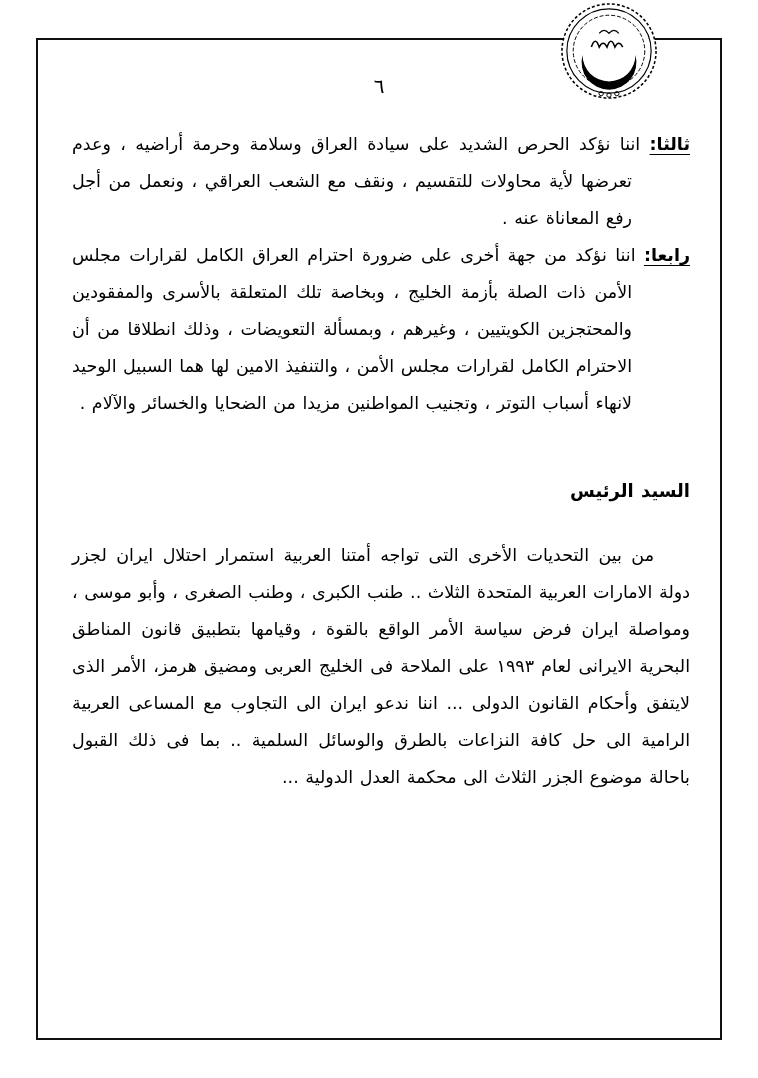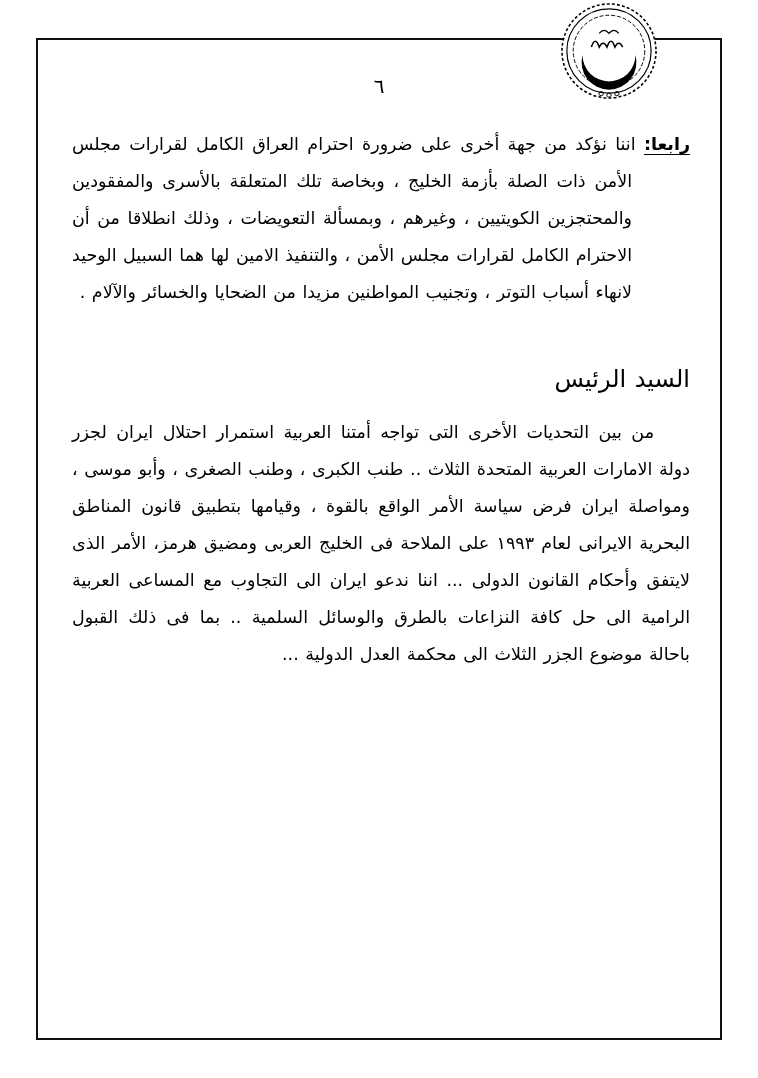--- a/index.html
+++ b/index.html
@@ -48,24 +48,24 @@
   .hang {
     padding-right:58px;
     text-indent:-58px;
   }
   .marker {
     font-weight:bold;
     text-decoration:underline;
     text-underline-offset:4px;
   }
   .heading {
-    font-weight:normal;
+    font-weight:bold;
     margin-top:50px;
-    margin-bottom:16px;
-    font-size:24px;
+    margin-bottom:28px;
+    font-size:18px;
   }
   .indent-first { text-indent:36px; }
 </style>
 </head>
 <body>
 
 <div class="page">
 
   <div class="frame"></div>
 
@@ -80,20 +80,21 @@
       <circle cx="50" cy="95" r="2.2" fill="none" stroke="#000" stroke-width="1"></circle>
       <circle cx="42" cy="93.5" r="2.2" fill="none" stroke="#000" stroke-width="1"></circle>
       <circle cx="58" cy="93.5" r="2.2" fill="none" stroke="#000" stroke-width="1"></circle>
     </svg>
   </div>
 
   <div class="page-number">٦</div>
 
   <div class="content">
 
+    <p class="para hang"><span class="marker">ثالثا:</span> <span>اننا نؤكد الحرص الشديد على سيادة العراق وسلامة وحرمة أراضيه ، وعدم تعرضها لأية محاولات للتقسيم ، ونقف مع الشعب العراقي ، ونعمل من أجل رفع المعاناة عنه .</span></p>
 
     <p class="para hang"><span class="marker">رابعا:</span> <span>اننا نؤكد من جهة أخرى على ضرورة احترام العراق الكامل لقرارات مجلس الأمن ذات الصلة بأزمة الخليج ، وبخاصة تلك المتعلقة بالأسرى والمفقودين والمحتجزين الكويتيين ، وغيرهم ، وبمسألة التعويضات ، وذلك انطلاقا من أن الاحترام الكامل لقرارات مجلس الأمن ، والتنفيذ الامين لها هما السبيل الوحيد لانهاء أسباب التوتر ،  وتجنيب المواطنين مزيدا من الضحايا والخسائر والآلام .</span></p>
 
     <h2 class="heading">السيد الرئيس</h2>
 
     <p class="para indent-first">من بين التحديات الأخرى التى تواجه أمتنا العربية استمرار احتلال ايران لجزر دولة الامارات العربية المتحدة الثلاث .. طنب الكبرى ، وطنب الصغرى ، وأبو موسى ، ومواصلة ايران فرض سياسة الأمر الواقع بالقوة ، وقيامها بتطبيق قانون المناطق البحرية الايرانى لعام ١٩٩٣ على الملاحة فى الخليج العربى ومضيق هرمز، الأمر الذى لايتفق وأحكام القانون الدولى ... اننا ندعو ايران الى التجاوب مع المساعى العربية الرامية الى حل كافة النزاعات بالطرق والوسائل السلمية .. بما فى ذلك القبول باحالة موضوع الجزر الثلاث الى محكمة العدل الدولية ...</p>
 
   </div>
 
 </div>

